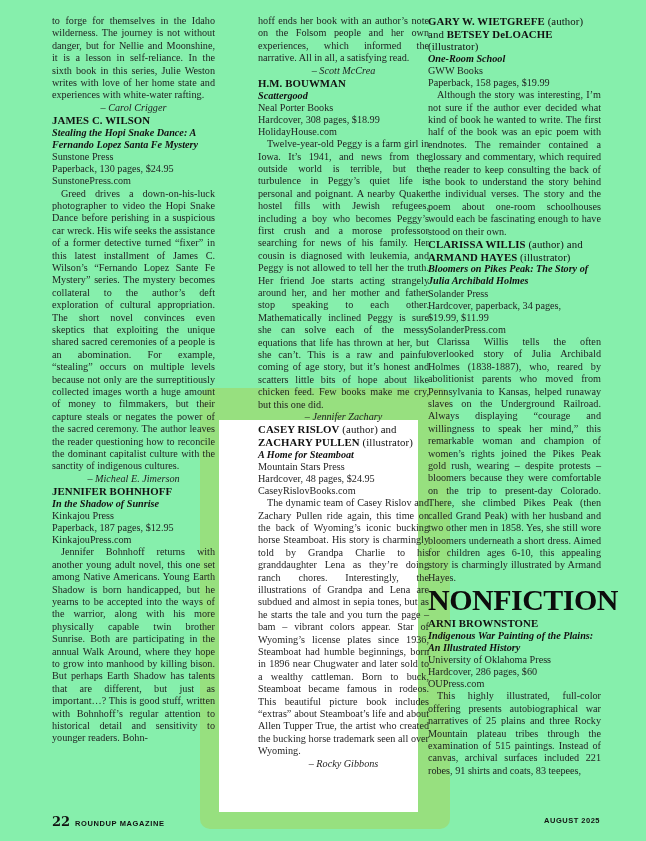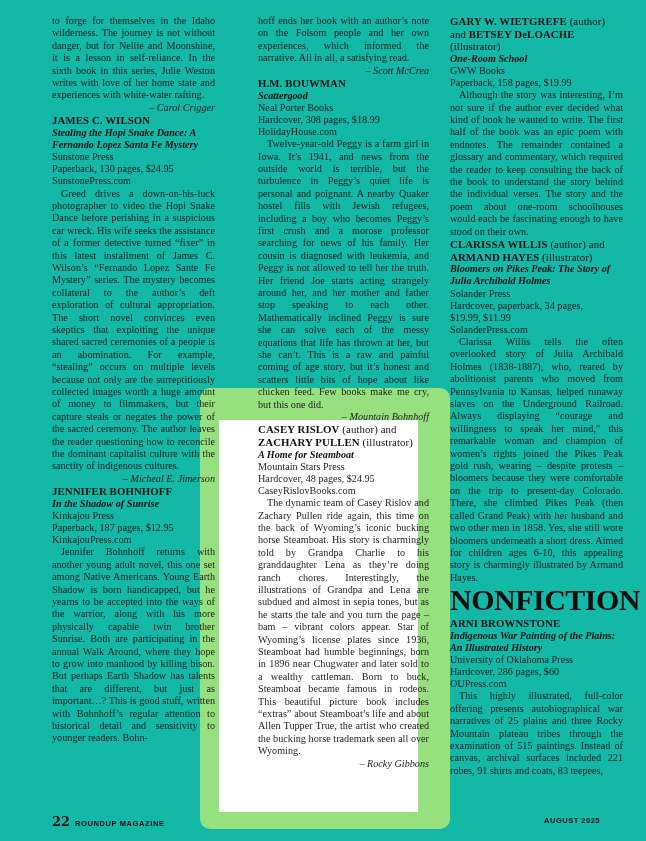--- a/index.html
+++ b/index.html
@@ -1,19 +1,19 @@
 <!DOCTYPE html>
 <html style="--hl: #97e07f;"><head>
 <meta charset="utf-8">
 <style>
   html,body{margin:0;padding:0;background:#ffffff;}
   .page{
     position:relative;
     width:646px;height:841px;
-    background:#14b8a6;
+    background:#86efac;
     font-family:"Liberation Serif", serif;
     color:#1e1e1e;
     overflow:hidden;
   }
   
   .hl{
     position:absolute;
     left:200px;top:388px;width:250px;height:441px;
     background:var(--hl,#97e07f);
     border-radius:10px;
@@ -25,28 +25,28 @@
     background:#ffffff;
     z-index:2;
   }
   .col{
     position:absolute;top:15px;
     z-index:3;
     font-size:10.2px;line-height:12.4px;
   }
   #c1{left:52px;width:163px;}
   #c2{left:258px;width:171px;}
-  #c3{left:428px;width:173px;margin-left:22px;}
+  #c3{left:428px;width:173px;}
 
   .col p,.col h2,.col h3,.col h4,.col div{margin:0;padding:0;}
   .body{text-align:justify;}
   .ind{text-indent:9px;margin-top:2px;}
   .cont{text-indent:0;}
   .attr{
-    text-align:right;font-style:italic;
+    text-align:center;font-style:italic;
     margin:1px 0 6px;
   }
   .author{
     font-size:10.8px;font-weight:bold;
     line-height:12.6px;letter-spacing:.1px;
     margin-top:6px;color:#111;
   }
   .author .r{font-weight:normal;}
   .btitle{
     font-weight:bold;font-style:italic;
@@ -116,21 +116,21 @@
     <p class="body cont">hoff ends her book with an author’s note on the Folsom people and her own experiences, which informed the narrative. All in all, a satisfying read.</p>
     <p class="attr">– Scott McCrea</p>
     <h3 class="author">H.M. BOUWMAN</h3>
     <h4 class="btitle">Scattergood</h4>
     <div class="pub">
       <div class="pl">Neal Porter Books</div>
       <div class="pl">Hardcover, 308 pages, $18.99</div>
       <div class="pl">HolidayHouse.com</div>
     </div>
     <p class="body ind">Twelve-year-old Peggy is a farm girl in Iowa. It’s 1941, and news from the outside world is terrible, but the turbulence in Peggy’s quiet life is personal and poignant. A nearby Quaker hostel fills with Jewish refugees, including a boy who becomes Peggy’s first crush and a morose professor searching for news of his family. Her cousin is diagnosed with leukemia, and Peggy is not allowed to tell her the truth. Her friend Joe starts acting strangely around her, and her mother and father stop speaking to each other. Mathematically inclined Peggy is sure she can solve each of the messy equations that life has thrown at her, but she can’t. This is a raw and painful coming of age story, but it’s honest and scatters little bits of hope about like chicken feed. Few books make me cry, but this one did.</p>
-    <p class="attr">– Mountain Bohnhoff</p>
+    <p class="attr">– Jennifer Zachary</p>
     <h3 class="author"><span class="b">CASEY RISLOV</span><span class="r"> (author) and </span><span class="b">ZACHARY PULLEN</span><span class="r"> (illustrator)</span></h3>
     <h4 class="btitle">A Home for Steamboat</h4>
     <div class="pub">
       <div class="pl">Mountain Stars Press</div>
       <div class="pl">Hardcover, 48 pages, $24.95</div>
       <div class="pl">CaseyRislovBooks.com</div>
     </div>
     <p class="body ind">The dynamic team of Casey Rislov and Zachary Pullen ride again, this time on the back of Wyoming’s iconic bucking horse Steamboat. His story is charmingly told by Grandpa Charlie to his granddaughter Lena as they’re doing ranch chores. Interestingly, the illustrations of Grandpa and Lena are subdued and almost in sepia tones, but as he starts the tale and you turn the page – bam – vibrant colors appear. Star of Wyoming’s license plates since 1936, Steamboat had humble beginnings, born in 1896 near Chugwater and later sold to a wealthy cattleman. Born to buck, Steamboat became famous in rodeos. This beautiful picture book includes “extras” about Steamboat’s life and about Allen Tupper True, the artist who created the bucking horse trademark seen all over Wyoming.</p>
     <p class="attr">– Rocky Gibbons</p>
   </div>

